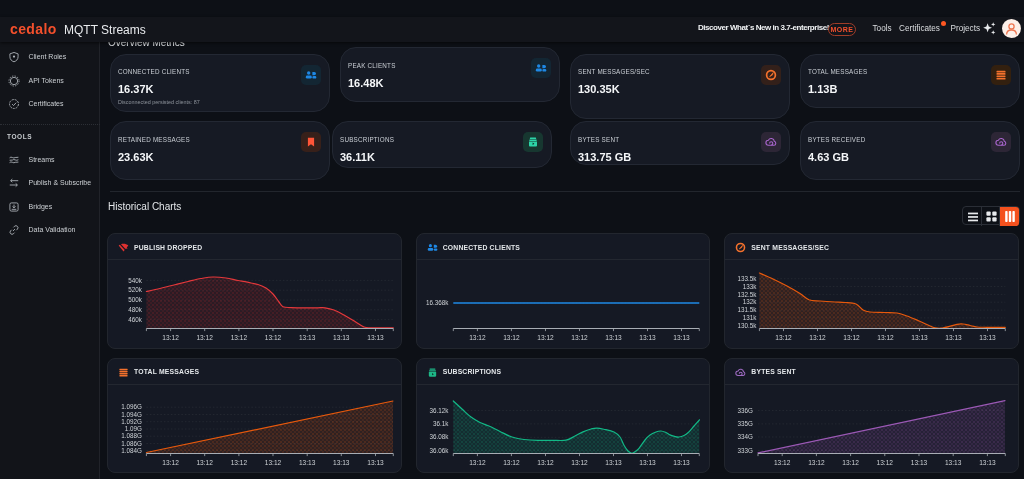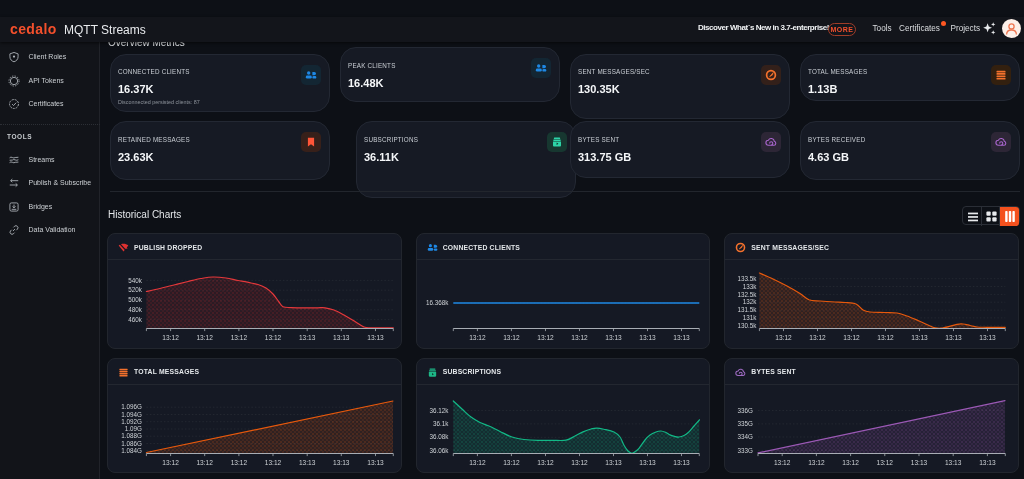--- a/index.html
+++ b/index.html
@@ -150,75 +150,75 @@
 <div class="mcard" style="left:570px;top:53.5px;height:65px">
     <div class="mtitle">SENT MESSAGES/SEC</div>
     <div class="mvalue">130.35K</div>
     <div class="ibox" style="background:#33201a">
       <svg width="12" height="12" viewBox="0 0 12 12" fill="none" stroke="#f4712c">
         <circle cx="6" cy="6" r="4.4" stroke-width="1.7"></circle>
         <path d="M4.6 7.7 L8.2 3.6 L7.5 5.9 Z" fill="#f4712c" stroke-width="0.7"></path>
       </svg>
     </div>
   </div>
-<div class="mcard" style="left:800px;top:53.5px;height:47px">
+<div class="mcard" style="left:800px;top:53.5px;height:54px">
     <div class="mtitle">TOTAL MESSAGES</div>
     <div class="mvalue">1.13B</div>
     <div class="ibox" style="background:#33200f">
       <svg width="12" height="12" viewBox="0 0 12 12" fill="#f4712c">
         <rect x="1.5" y="1.8" width="9" height="1.7" rx="0.5"></rect>
         <rect x="1.5" y="4.1" width="9" height="1.7" rx="0.5"></rect>
         <rect x="1.5" y="6.4" width="9" height="1.7" rx="0.5"></rect>
         <rect x="1.5" y="8.7" width="9" height="1.7" rx="0.5"></rect>
       </svg>
     </div>
   </div>
 <div class="mcard" style="left:110px;top:121px;height:59px">
     <div class="mtitle">RETAINED MESSAGES</div>
     <div class="mvalue">23.63K</div>
     <div class="ibox" style="background:#37201a">
       <svg width="12" height="12" viewBox="0 0 12 12">
         <path d="M2.9 1.8 H9.1 V10.4 L6 8.3 L2.9 10.4 Z" fill="#ff5538"></path>
       </svg>
     </div>
   </div>
-<div class="mcard" style="left:356px;top:121px;height:77px">
+<div class="mcard" style="left:332px;top:121px;height:47px">
     <div class="mtitle">SUBSCRIPTIONS</div>
     <div class="mvalue">36.11K</div>
     <div class="ibox" style="background:#173730">
       <svg width="12" height="12" viewBox="0 0 12 12" fill="#2dd4a8">
         <rect x="2.9" y="1.6" width="6.2" height="1.5" rx="0.4"></rect>
         <rect x="2.3" y="3.6" width="7.4" height="1.3" rx="0.3"></rect>
         <path d="M2 5.4 H10 V9.6 A0.9 0.9 0 0 1 9.1 10.5 H2.9 A0.9 0.9 0 0 1 2 9.6 Z"></path>
         <path d="M5.6 6.6 L7.4 7.8 L5.6 9 Z" fill="#0d2a24"></path>
       </svg>
     </div>
   </div>
-<div class="mcard" style="left:570px;top:121px;height:57px">
+<div class="mcard" style="left:570px;top:121px;height:44px">
     <div class="mtitle">BYTES SENT</div>
     <div class="mvalue">313.75 GB</div>
     <div class="ibox" style="background:#2d2636">
       <svg width="12" height="12" viewBox="0 0 12 12" fill="none" stroke="#a865cc" stroke-width="1.1">
         <path d="M3.4 9.3 A2.5 2.5 0 0 1 3.4 4.3 A3.1 3.1 0 0 1 9.3 5.3 A2.05 2.05 0 0 1 9 9.3 Z"></path>
         <path d="M4.6 7.4 A1.6 1.6 0 1 1 6.2 9"></path>
       </svg>
     </div>
   </div>
 <div class="mcard" style="left:800px;top:121px;height:59px">
     <div class="mtitle">BYTES RECEIVED</div>
     <div class="mvalue">4.63 GB</div>
     <div class="ibox" style="background:#2d2636">
       <svg width="12" height="12" viewBox="0 0 12 12" fill="none" stroke="#a865cc" stroke-width="1.1">
         <path d="M3.4 9.3 A2.5 2.5 0 0 1 3.4 4.3 A3.1 3.1 0 0 1 9.3 5.3 A2.05 2.05 0 0 1 9 9.3 Z"></path>
         <path d="M4.6 7.4 A1.6 1.6 0 1 1 6.2 9"></path>
       </svg>
     </div>
   </div>
 <div id="secdiv"></div>
-<div class="h2" style="left:108px;top:209px">Historical Charts</div>
+<div class="h2" style="left:108px;top:201px">Historical Charts</div>
 <div id="toggles">
 <div class="tbtn">
       <svg style="position:absolute;left:4.5px;top:5px" width="10" height="10" viewBox="0 0 10 10" fill="#e8eaed">
         <rect x="0" y="0.6" width="10" height="1.7"></rect>
         <rect x="0" y="4.1" width="10" height="1.7"></rect>
         <rect x="0" y="7.6" width="10" height="1.7"></rect>
       </svg>
     </div>
 <div class="tbtn">
       <svg style="position:absolute;left:4.5px;top:4.5px" width="11" height="11" viewBox="0 0 11 11" fill="#e8eaed">

